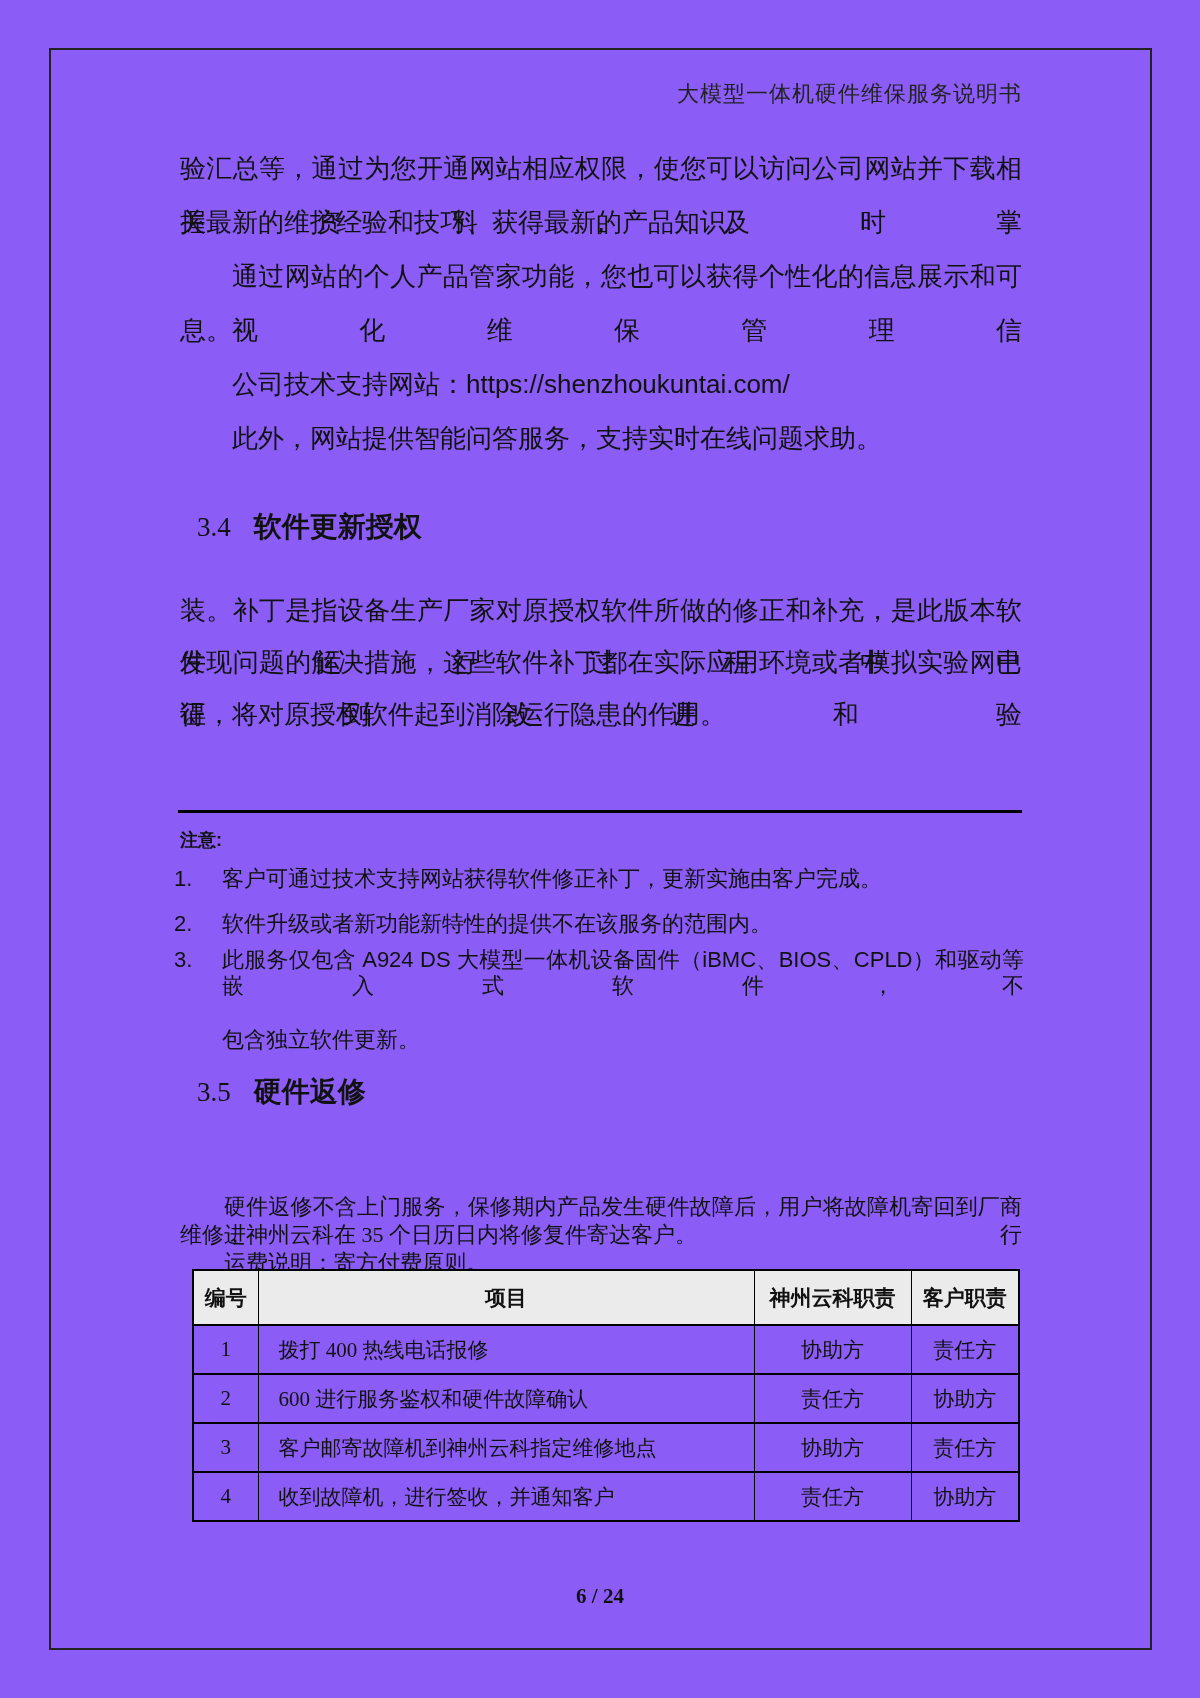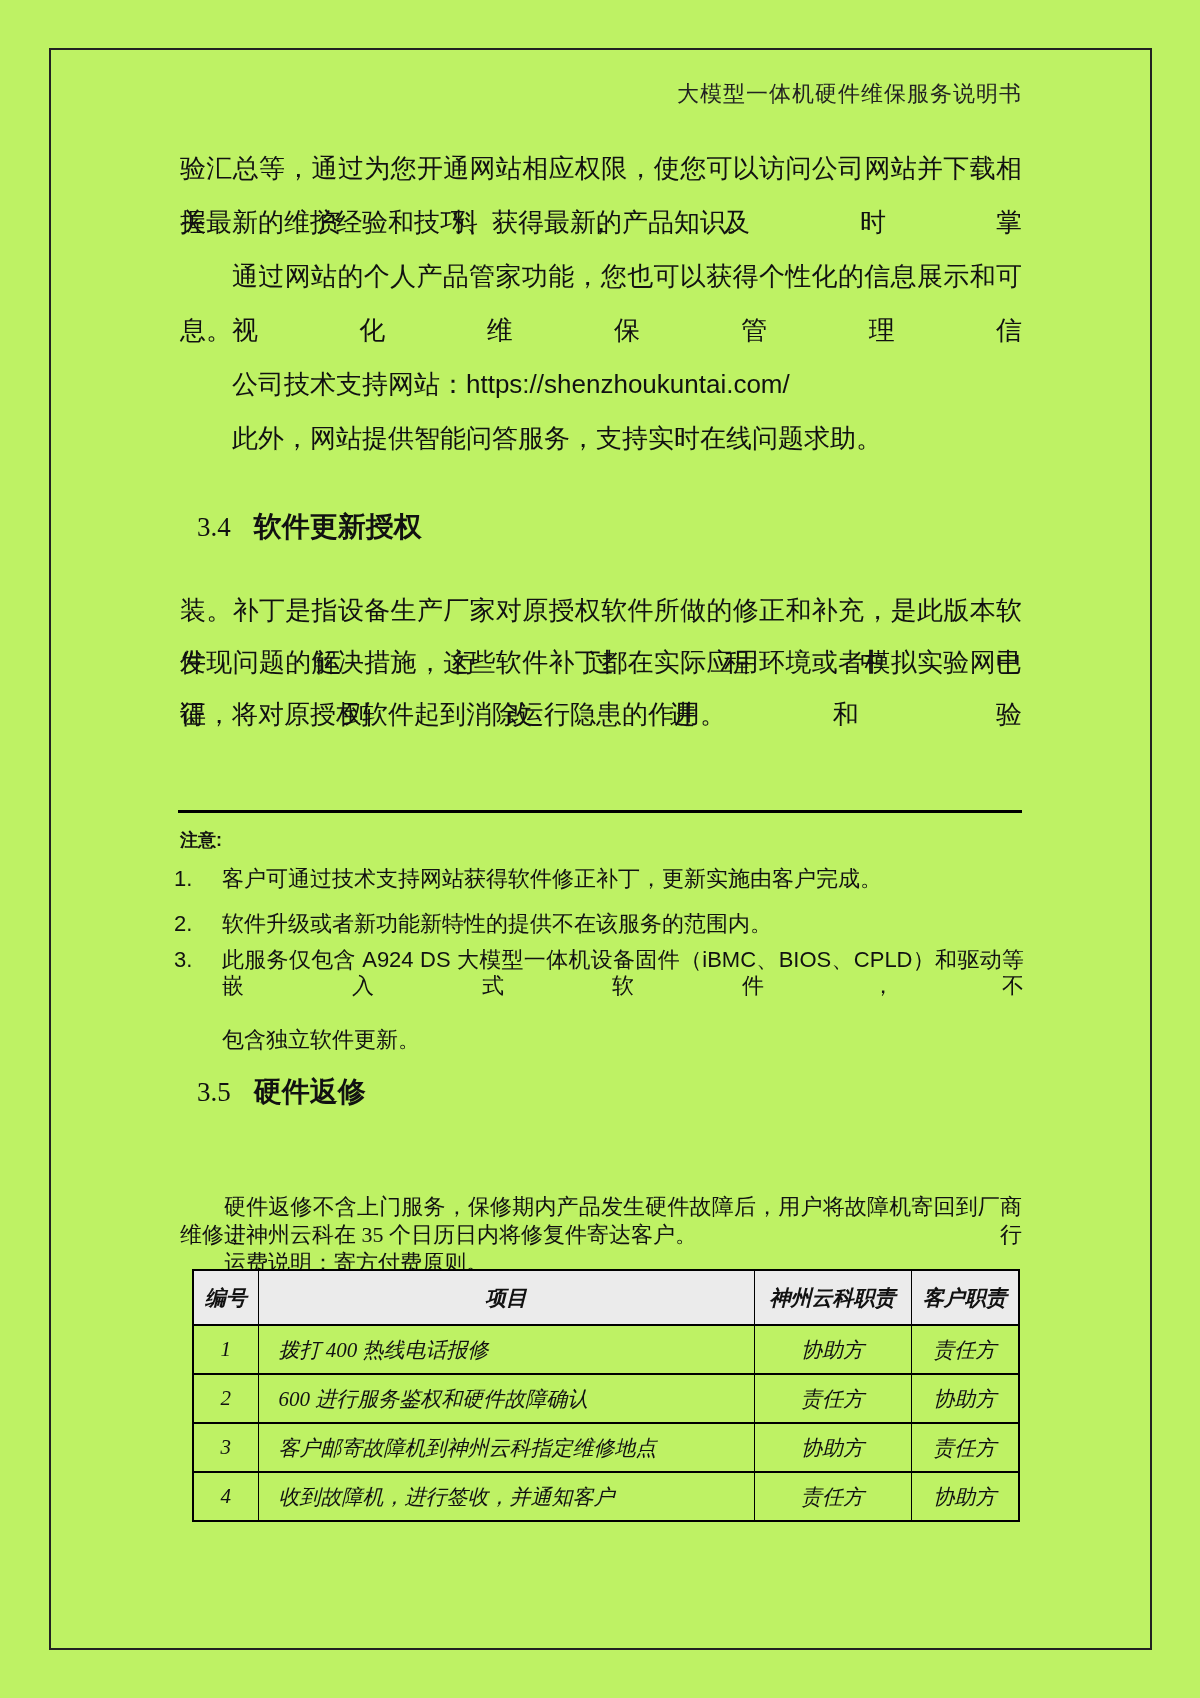--- a/index.html
+++ b/index.html
@@ -1,17 +1,17 @@
 <!DOCTYPE html>
 <html><head>
 <meta charset="utf-8">
 <style>
   html,body { margin:0; padding:0; background:#ffffff; }
   .page {
-    position:relative; width:1200px; height:1698px; background:#bef264;
+    position:relative; width:1200px; height:1698px; background:#8b5cf6;
     overflow:hidden; color:#111;
     font-family:"Liberation Sans","DejaVu Sans",sans-serif;
   }
   .page-frame {
     position:absolute; left:49px; top:48px; width:1103px; height:1602px;
     border:2px solid #222; box-sizing:border-box;
   }
   .header-title {
     position:absolute; left:180px; top:79px; width:842px;
     text-align:right; font-family:"Liberation Serif","DejaVu Serif",serif;
@@ -43,21 +43,21 @@
   .p35 { top:1193px; font-family:"Liberation Serif","DejaVu Serif",serif; font-size:22px; }
   .p35 .ln { line-height:28px; height:28px; }
   .resp-table {
     position:absolute; left:192px; top:1269px; width:826px;
     border-collapse:collapse; table-layout:fixed;
     font-family:"Liberation Serif","DejaVu Serif",serif; font-size:21px; color:#111;
     border:2px solid #000;
   }
   .resp-table th, .resp-table td {
     border:1px solid #000; border-top-width:2px; border-bottom-width:2px;
-    text-align:center; vertical-align:middle; padding:6px; box-sizing:border-box;font-style:italic;
+    text-align:center; vertical-align:middle; padding:6px; box-sizing:border-box;
   }
   .resp-table thead th { height:55px; font-weight:700; background:#ebebeb; font-size:21px; }
   .resp-table tbody td { height:49px; }
   .resp-table td.item-cell { text-align:left; padding-left:20px; }
   .footer { position:absolute; left:0; top:1584px; width:1200px; text-align:center;
     font-family:"Liberation Serif","DejaVu Serif",serif; font-size:21px; font-weight:700; }
 </style>
 </head>
 <body>
 
@@ -153,13 +153,14 @@
       </tr>
       <tr>
         <td>4</td>
         <td class="item-cell">收到故障机，进行签收，并通知客户</td>
         <td>责任方</td>
         <td>协助方</td>
       </tr>
     </tbody>
   </table>
 
+  <div class="footer">6 / 24</div>
 </div>
 
 </body></html>

